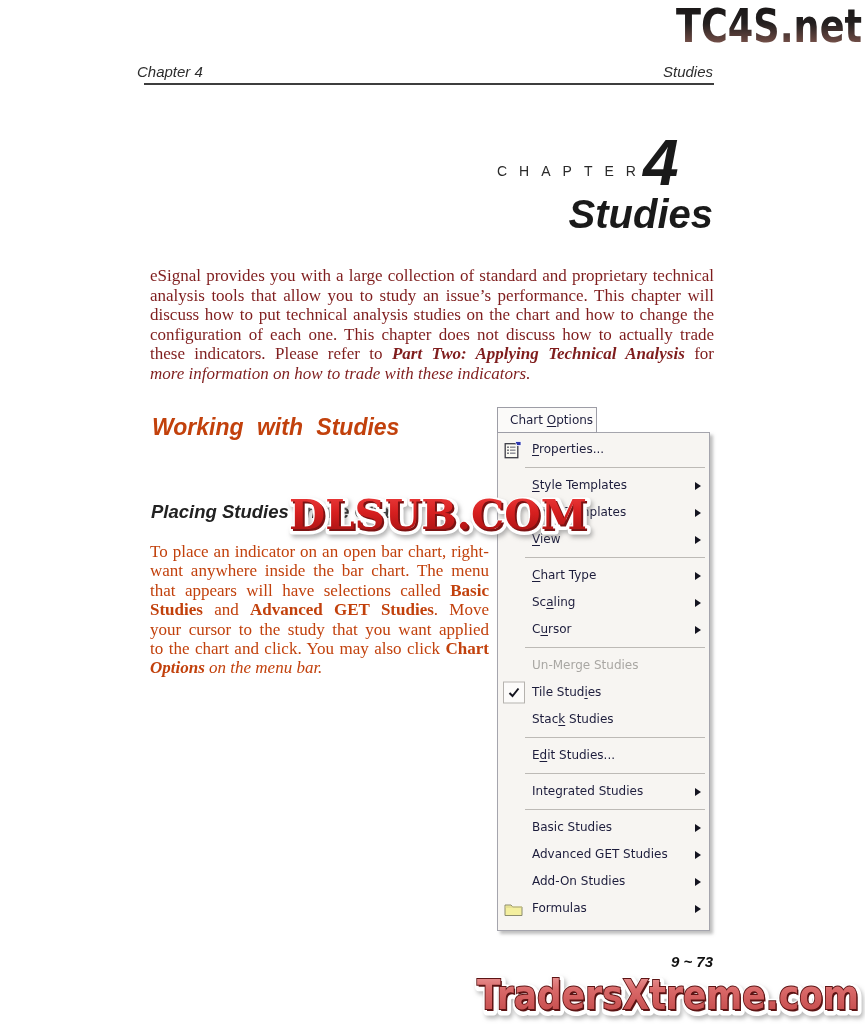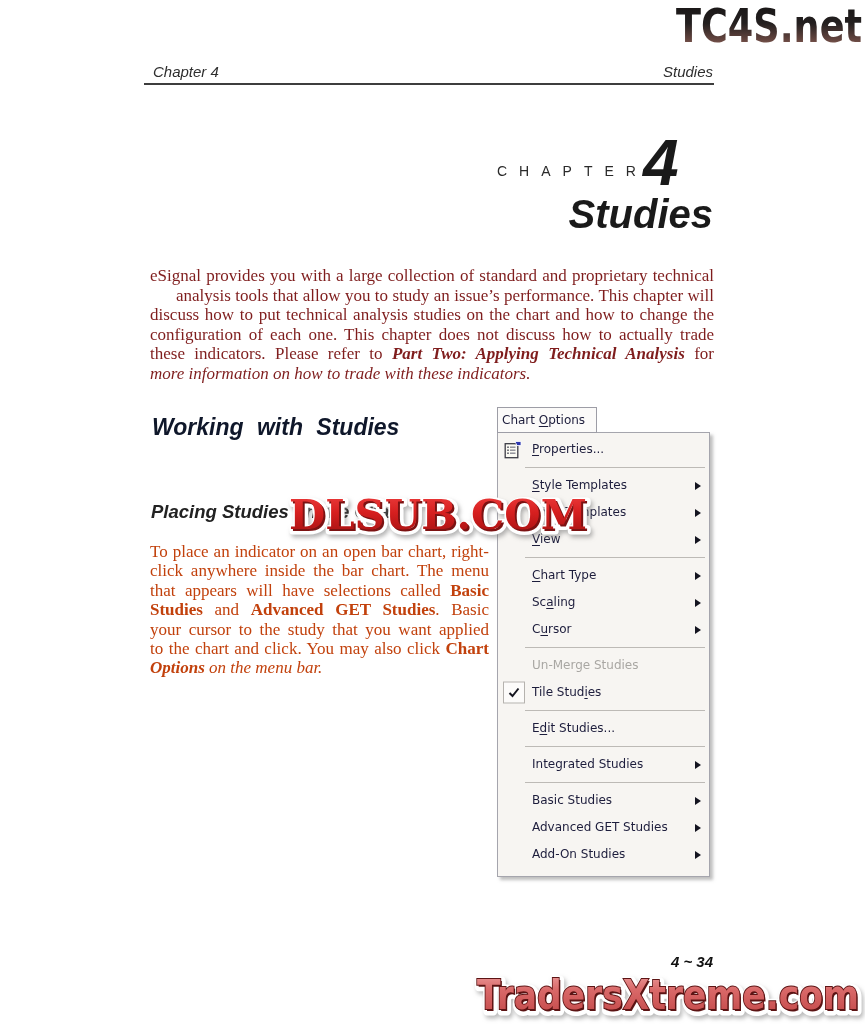--- a/index.html
+++ b/index.html
@@ -4,21 +4,21 @@
 <style>
   html,body { margin:0; padding:0; background:#e8e8e8; }
   .page {
     position:relative; width:865px; height:1024px; margin:0 auto;
     background:#ffffff; overflow:hidden;
     font-family:"Liberation Serif", serif; color:#141414;
   }
   
   .hdr { position:absolute; top:63px; font-family:"Liberation Sans", sans-serif;
          font-style:italic; font-size:15px; color:#2e2e2e; }
-  .hdr-left  { left:153px; }
+  .hdr-left  { left:137px; }
   .hdr-right { right:152px; }
   .head-rule { position:absolute; left:144px; top:83px; width:570px; height:2px; background:#3d3d3d; }
 
   
   .chapter-eyebrow { position:absolute; left:497px; top:163px;
       font-family:"Liberation Sans", sans-serif; font-size:14px; letter-spacing:12px; color:#2a2a2a; }
   .chapter-number  { position:absolute; left:643px; top:128px;
       font-family:"Liberation Sans", sans-serif; font-weight:bold; font-style:italic;
       font-size:64px; line-height:70px; color:#1a1a1a; }
   .chapter-title   { position:absolute; right:152px; top:192px;
@@ -29,35 +29,35 @@
   .intro { position:absolute; left:150px; top:266px; width:564px;
            font-size:17px; line-height:19.6px; color:#7f1d1d; }
   .body2 { position:absolute; left:150px; top:542px; width:339px;
            font-size:17px; line-height:19.4px; color:#c2410c; }
   .jline { text-align:justify; text-align-last:justify; }
   .jline.last { text-align-last:left;font-style:italic; }
 
   
   .h-section { position:absolute; left:152px; top:414px;
       font-family:"Liberation Sans", sans-serif; font-weight:bold; font-style:italic;
-      font-size:23px; color:#0f172a; word-spacing:7px; }
+      font-size:23px; color:#c2410c; word-spacing:7px; }
   .h-sub { position:absolute; left:151px; top:501px;
       font-family:"Liberation Sans", sans-serif; font-weight:bold; font-style:italic;
       font-size:18.5px; color:#222; }
 
   
   .page-num { position:absolute; right:152px; top:953px;
       font-family:"Liberation Sans", sans-serif; font-weight:bold; font-style:italic;
       font-size:15px; color:#111; }
 
   
   .menu-tab { position:absolute; left:497px; top:407px; width:100px; height:26px;
       box-sizing:border-box; background:#fbfaf9; border:1px solid #9d9da6; z-index:6;
       font-family:"DejaVu Sans", sans-serif; font-size:12px; color:#1d1d3c;
-      line-height:24px; padding-left:4px; }
+      line-height:24px; padding-left:12px; }
   .menu-panel { position:absolute; left:497px; top:432px; width:213px;
       box-sizing:border-box; background:#f7f5f2; border:1px solid #a5a5ad;
       box-shadow:3px 3px 3px rgba(130,130,130,.5); padding:3px 1px 8px 0; z-index:5;
       font-family:"DejaVu Sans", sans-serif; font-size:12px; color:#1d1d3c; }
   .menu-item { position:relative; height:27px; line-height:27px;
       padding-left:34px; padding-right:18px; white-space:nowrap; }
   .menu-item.disabled { color:#a9a7a3; }
   .menu-item .u, .menu-tab .u { text-decoration:underline; text-underline-offset:2px; }
   .menu-sep { position:relative; height:9px; }
   .menu-sep::after { content:""; position:absolute; left:27px; right:3px; top:4px;
@@ -84,35 +84,35 @@
   <div class="hdr hdr-left">Chapter 4</div>
   <div class="hdr hdr-right">Studies</div>
   <div class="head-rule"></div>
 
   <div class="chapter-eyebrow">CHAPTER</div>
   <div class="chapter-number">4</div>
   <div class="chapter-title">Studies</div>
 
   <div class="intro">
       <div class="jline" style="white-space: normal;"><span>eSignal provides you with a large collection of standard and proprietary technical</span></div>
-      <div class="jline" style="white-space: normal; margin-left: 26px;"><span>analysis tools that allow you to study an issue’s performance. This chapter will</span></div>
+      <div class="jline" style="white-space: normal;"><span>analysis tools that allow you to study an issue’s performance. This chapter will</span></div>
       <div class="jline" style="white-space: normal;"><span>discuss how to put technical analysis studies on the chart and how to change the</span></div>
       <div class="jline" style="white-space: normal;"><span>configuration of each one. This chapter does not discuss how to actually trade</span></div>
       <div class="jline" style="white-space: normal;"><span>these indicators. Please refer to </span><span style="font-style: italic; font-weight: bold;">Part Two: Applying Technical Analysis</span><span> for</span></div>
       <div class="jline last" style="white-space: normal;"><span>more information on how to trade with these indicators.</span></div>
     </div>
 
   <div class="h-section">Working with Studies</div>
   <div class="h-sub">Placing Studies on the Chart</div>
 
   <div class="body2">
       <div class="jline" style="white-space: normal;"><span>To place an indicator on an open bar chart, right-</span></div>
-      <div class="jline" style="white-space: normal;"><span>click anywhere inside the bar chart. The menu</span></div>
+      <div class="jline" style="white-space: normal;"><span>want anywhere inside the bar chart. The menu</span></div>
       <div class="jline" style="white-space: normal;"><span>that appears will have selections called </span><span style="font-weight: bold;">Basic</span></div>
-      <div class="jline" style="white-space: normal;"><span style="font-weight: bold;">Studies</span><span> and </span><span style="font-weight: bold;">Advanced GET Studies</span><span>. Basic</span></div>
+      <div class="jline" style="white-space: normal;"><span style="font-weight: bold;">Studies</span><span> and </span><span style="font-weight: bold;">Advanced GET Studies</span><span>. Move</span></div>
       <div class="jline" style="white-space: normal;"><span>your cursor to the study that you want applied</span></div>
       <div class="jline" style="white-space: normal;"><span>to the chart and click. You may also click </span><span style="font-weight: bold;">Chart</span></div>
       <div class="jline last" style="white-space: normal;"><span style="font-weight: bold;">Options</span><span> on the menu bar.</span></div>
     </div>
 
   <div class="menu-tab">
     <span id="menu-tab-label"><span>Chart </span><span class="u">O</span><span>ptions</span></span>
   </div>
   <div class="menu-panel" id="menu-panel">
       <div class="menu-item"><span class="gutter">
@@ -137,31 +137,38 @@
       <div class="menu-item"><span><span>C</span><span class="u">u</span><span>rsor</span></span><span class="arrow"></span></div>
       <div class="menu-sep"></div>
       <div class="menu-item disabled"><span>Un-Merge Studies</span></div>
       <div class="menu-item"><span class="gutter">
           <span class="checkbox">
             <svg width="14" height="14" viewBox="0 0 14 14">
               <path d="M2.5 7.5 L5.5 10.5 L11.5 3" fill="none" stroke="#15151f" stroke-width="2"></path>
             </svg>
           </span>
         </span><span><span>Tile Stud</span><span class="u">i</span><span>es</span></span></div>
+      <div class="menu-item"><span><span>Stac</span><span class="u">k</span><span> Studies</span></span></div>
       <div class="menu-sep"></div>
       <div class="menu-item"><span><span>E</span><span class="u">d</span><span>it Studies...</span></span></div>
       <div class="menu-sep"></div>
       <div class="menu-item"><span>Integrated Studies</span><span class="arrow"></span></div>
       <div class="menu-sep"></div>
       <div class="menu-item"><span>Basic Studies</span><span class="arrow"></span></div>
       <div class="menu-item"><span>Advanced GET Studies</span><span class="arrow"></span></div>
       <div class="menu-item"><span>Add-On Studies</span><span class="arrow"></span></div>
+      <div class="menu-item"><span class="gutter">
+          <svg width="19" height="15" viewBox="0 0 19 15">
+            <path d="M1 3.5 L7 3.5 L8.8 5.5 L18 5.5 L18 14 L1 14 Z" fill="#f4ef9f" stroke="#8c8c6e" stroke-width="1"></path>
+            <path d="M1 5.5 L18 5.5" stroke="#d8d28a" stroke-width="1"></path>
+          </svg>
+        </span><span>Formulas</span><span class="arrow"></span></div>
     </div>
 
-  <div class="page-num">4 ~ 34</div>
+  <div class="page-num">9 ~ 73</div>
 
   <svg class="wm-top" width="192" height="54" viewBox="0 0 192 54">
     <defs>
       <linearGradient id="gTC" x1="0" y1="0" x2="0" y2="1">
         <stop offset="0" stop-color="#161414"></stop>
           <stop offset="0.45" stop-color="#242020"></stop>
         <stop offset="0.75" stop-color="#64453f"></stop>
           <stop offset="1" stop-color="#a5776c"></stop>
       </linearGradient>
     </defs>

